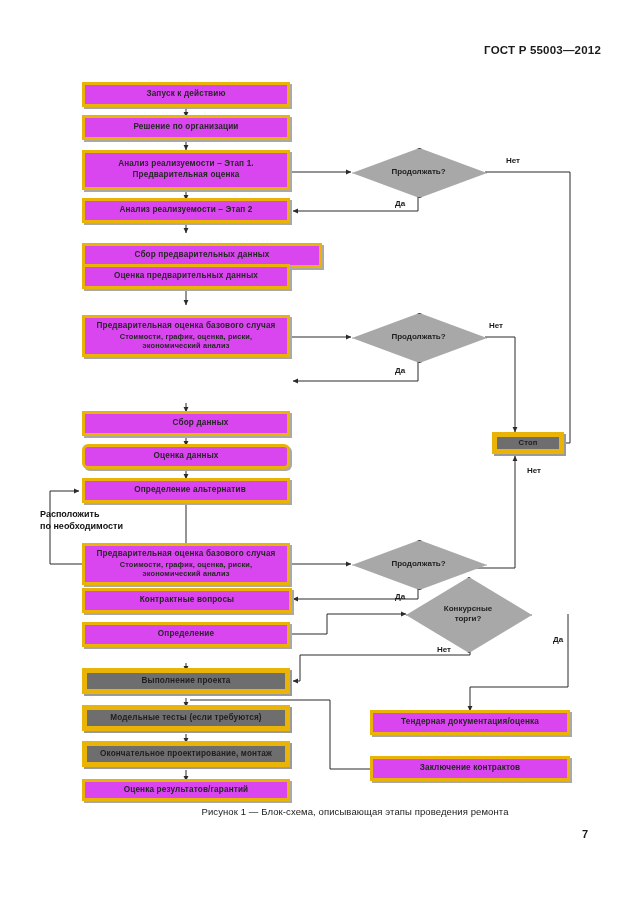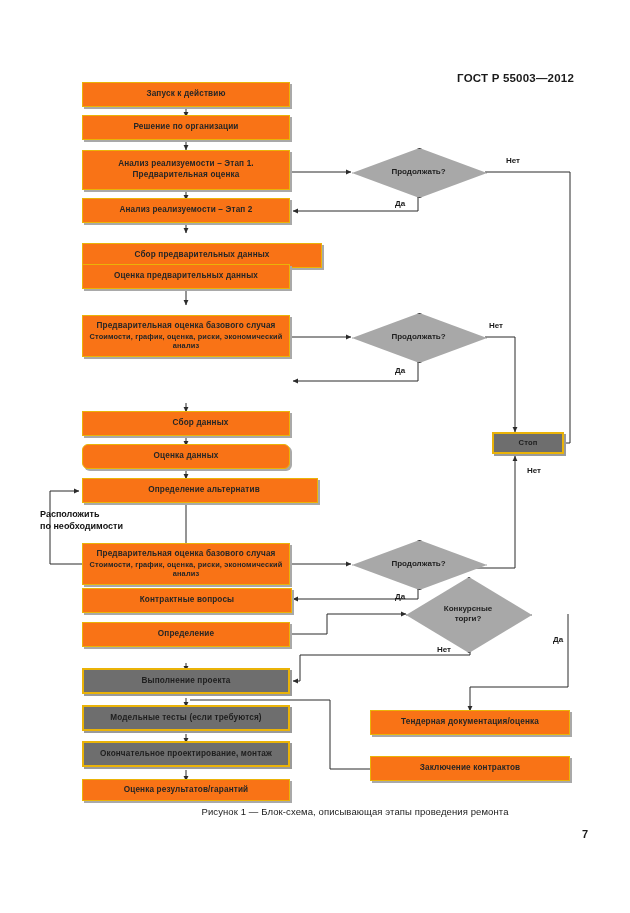--- a/index.html
+++ b/index.html
@@ -7,24 +7,23 @@
     width:630px;height:913px;
     background:#ffffff;
     font-family:"Liberation Sans","DejaVu Sans",sans-serif;
     color:#1a1a1a;
     position:relative;
     overflow:hidden;
   }
   .page{position:absolute;left:0;top:0;width:630px;height:913px;}
 
   .std-header{
-    position:absolute;right:56px;top:44px;
+    position:absolute;right:29px;top:44px;
     font-size:11.5px;font-weight:bold;letter-spacing:.2px;
     white-space:nowrap;
-    margin-top:28px;
   }
   .page-num{
     position:absolute;right:42px;top:828px;
     font-size:11px;font-weight:bold;
   }
   .figure-caption{
     position:absolute;left:0;top:806px;width:630px;
     text-align:center;font-size:9.5px;letter-spacing:.1px;margin-left:40px;
   }
 
@@ -37,28 +36,28 @@
     box-sizing:border-box;
     display:flex;align-items:center;justify-content:center;
     text-align:center;
     font-size:8.2px;font-weight:bold;
     line-height:1.32;
     letter-spacing:.15px;
     padding:2px 6px;
     z-index:3;
   }
   .box{
-    background:#f97316;
-    border:1px solid #eab308;
+    background:#d946ef;
+    border:3px solid #eab308;
     box-shadow:2px 2px 0 0 #a9a9a9;
     color:#262626;
   }
   .box.dark{
     background:#6e6e6e;
-    border:2px solid #eab308;
+    border:5px solid #eab308;
     color:#1e1e1e;
     box-shadow:2px 2px 0 0 #9a9a9a;
   }
   .box.dark.stop{
     font-size:7.6px;
   }
   .box .two-line{display:block;}
   .sub{font-size:7.4px;font-weight:bold;display:block;}
 
   .diamond{
@@ -186,21 +185,21 @@
 
 
     <div class="node box" style="left:82px;top:411px;width:208px;height:25px;padding-left:35px;">
       <span>Сбор данных</span>
     </div>
 
     <div class="node box" style="left:82px;top:444px;width:208px;height:25px;border-radius:6px;">
       <span>Оценка данных</span>
     </div>
 
-    <div class="node box" style="left:82px;top:478px;width:236px;height:25px;padding-left:14px;">
+    <div class="node box" style="left:82px;top:478px;width:208px;height:25px;padding-left:14px;">
       <span>Определение альтернатив</span>
     </div>
 
     <div class="node box" style="left:82px;top:543px;width:208px;height:42px;flex-direction:column;">
       <span class="two-line">Предварительная оценка базового случая</span>
       <span class="sub">Стоимости, график, оценка, риски, экономический анализ</span>
     </div>
 
     <div class="node box" style="left:82px;top:588px;width:210px;height:25px;">
       <span>Контрактные вопросы</span>

